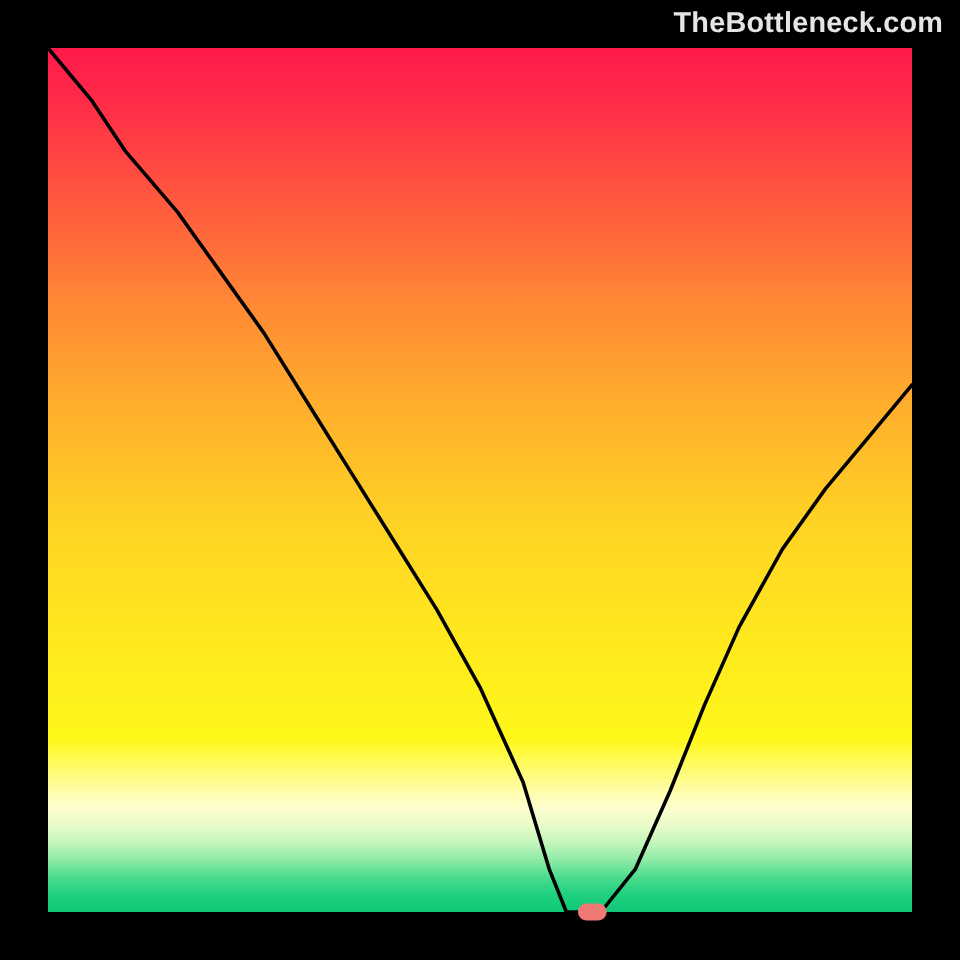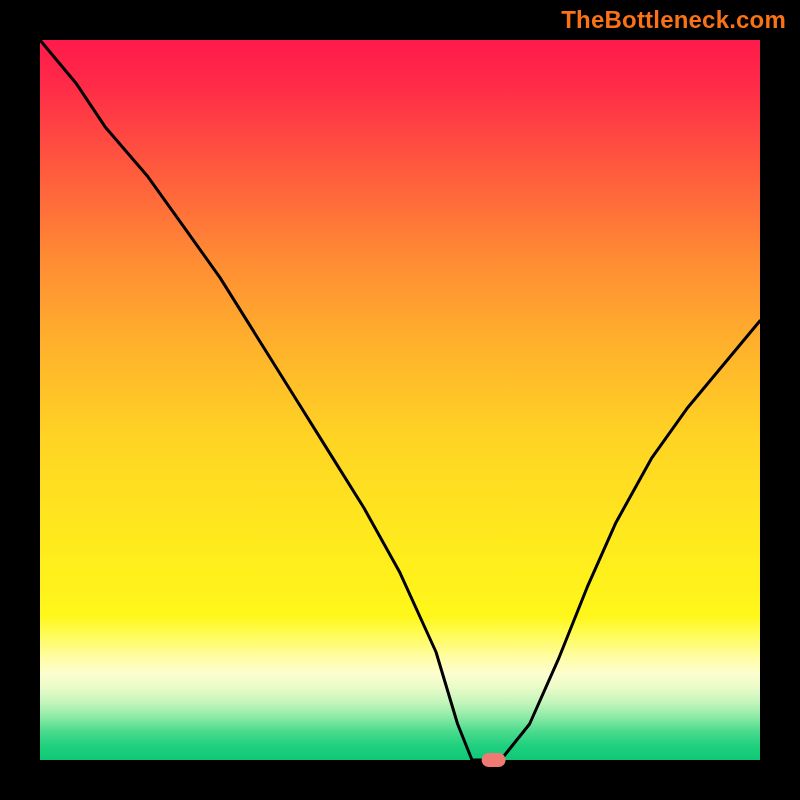--- a/index.html
+++ b/index.html
@@ -18,21 +18,21 @@
   svg {
     display: block;
   }
   .watermark {
     position: absolute;
     top: 6px;
     right: 14px;
     font-family: Arial, Helvetica, sans-serif;
     font-size: 24px;
     font-weight: 600;
-    color: #f97316;
+    color: #e5e5e5;
     letter-spacing: 0.2px;
     user-select: none;
   }
 </style>
 </head>
 <body>
 
 <div class="chart-wrap">
   <svg id="chart-svg" width="800" height="800" viewBox="0 0 800 800">
       <defs>

